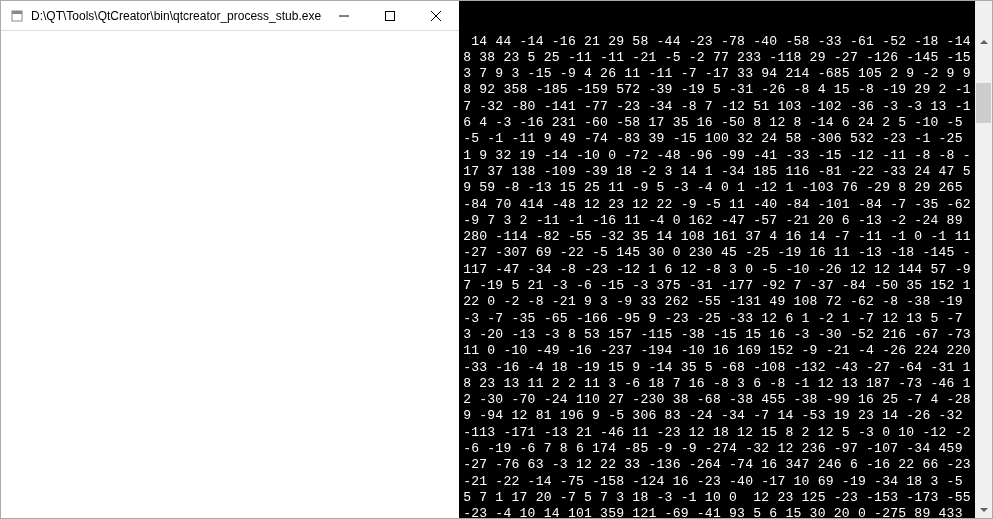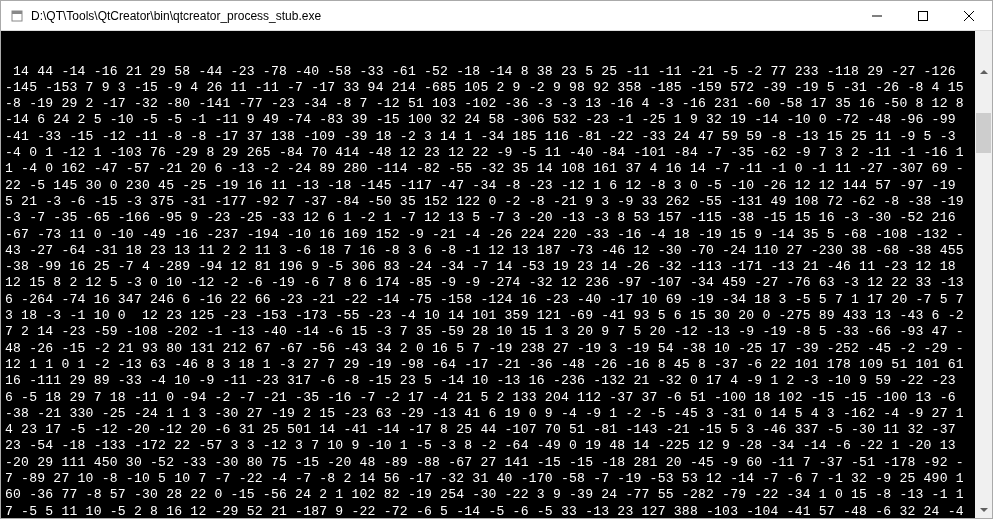--- a/index.html
+++ b/index.html
@@ -13,21 +13,21 @@
       width: 993px;
       height: 519px;
       overflow: hidden;
     }
     .window {
       width: 993px;
       height: 519px;
       background: #fff;
       border: 1px solid #aaa;
       display: flex;
-      flex-direction: column;
+      flex-direction: row;
     }
     .titlebar {
       height: 30px;
       background: #fff;
       display: flex;
       align-items: center;
       border-bottom: 1px solid #ddd;
       user-select: none;
     }
     .title-icon {

